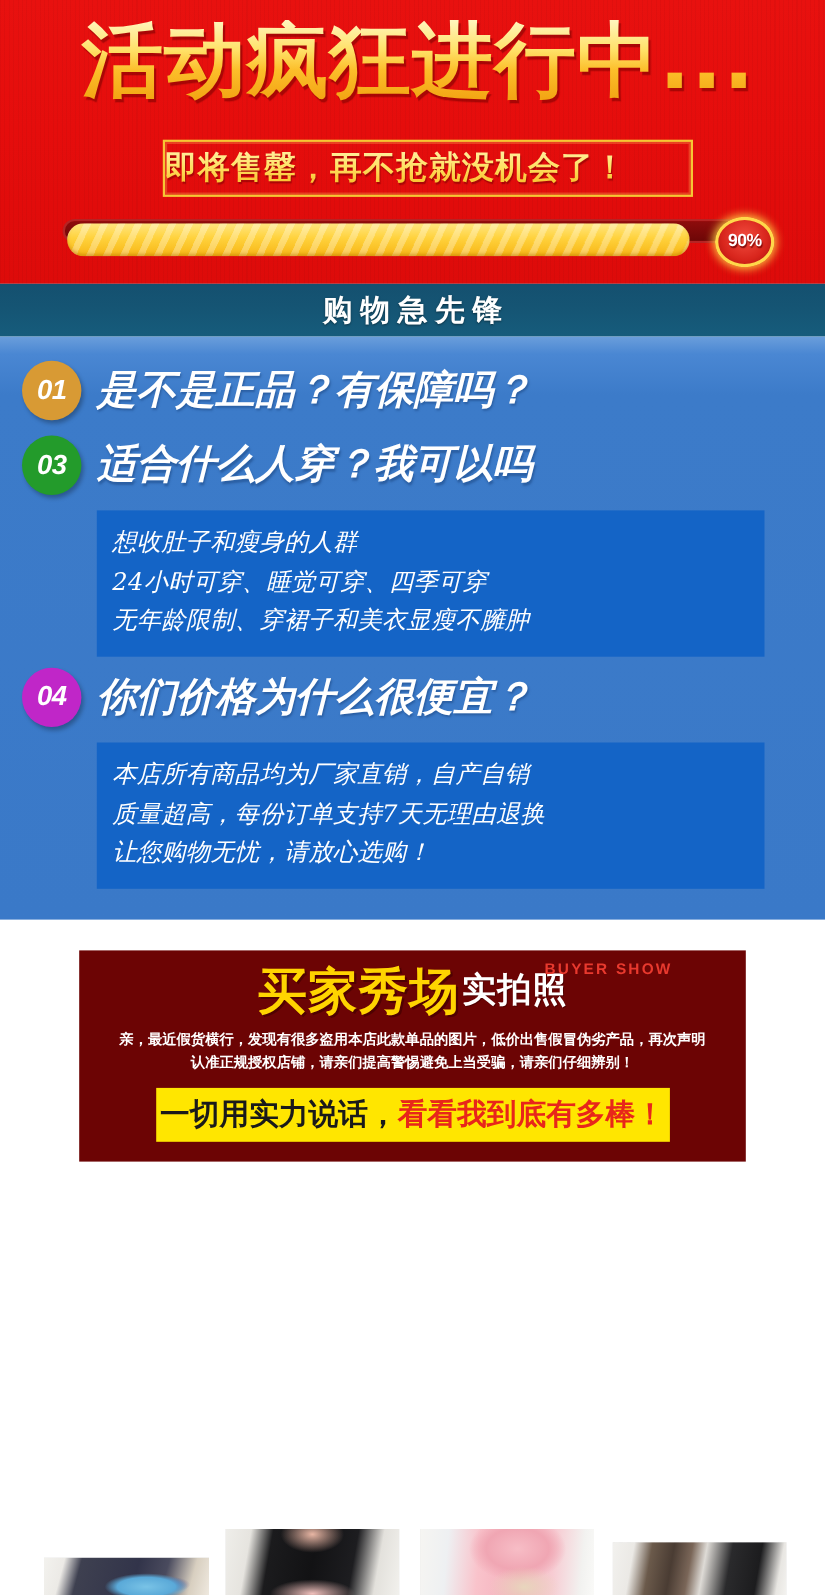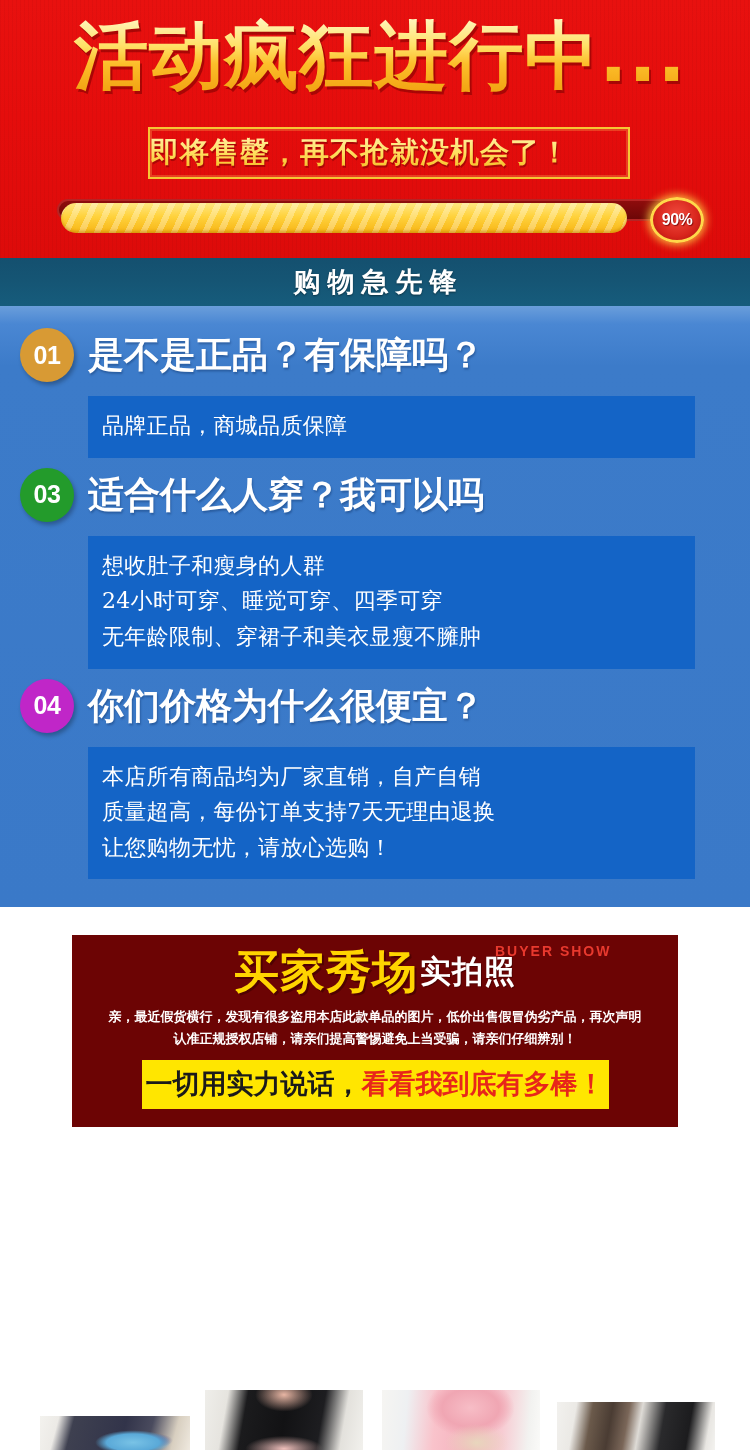--- a/index.html
+++ b/index.html
@@ -114,20 +114,21 @@
     text-shadow:0 1px 2px rgba(0,0,0,0.45);
     text-indent:7px;
   }
 
   
   .faq {
     position:relative;
     width:750px;
     background:linear-gradient(180deg,#6a9edb 0%,#4a87d3 3%,#3c7bc9 10%,#3a79c8 100%);
     padding:18px 0 22px 0;
+    font-style:italic;
   }
   .faq-item { position:relative; padding:0 0 6px 0; }
 
   .q-row {
     display:flex;
     align-items:center;
     padding-left:20px;
     height:62px;
   }
   .badge {
@@ -313,23 +314,20 @@
   <div class="band-title">购物急先锋</div>
 </div>
 
 <div class="faq">
 
   <div class="faq-item">
     <div class="q-row">
       <div class="badge" style="background: rgb(216, 154, 52);">01</div>
       <div class="q-text">是不是正品？有保障吗？</div>
     </div>
-    <div class="a-box">
-      <div class="a-line">品牌正品，商城品质保障</div>
-    </div>
   </div>
 
 
   <div class="faq-item">
     <div class="q-row">
       <div class="badge" style="background: rgb(35, 155, 43);">03</div>
       <div class="q-text">适合什么人穿？我可以吗</div>
     </div>
     <div class="a-box">
       <div class="a-line">想收肚子和瘦身的人群</div>

